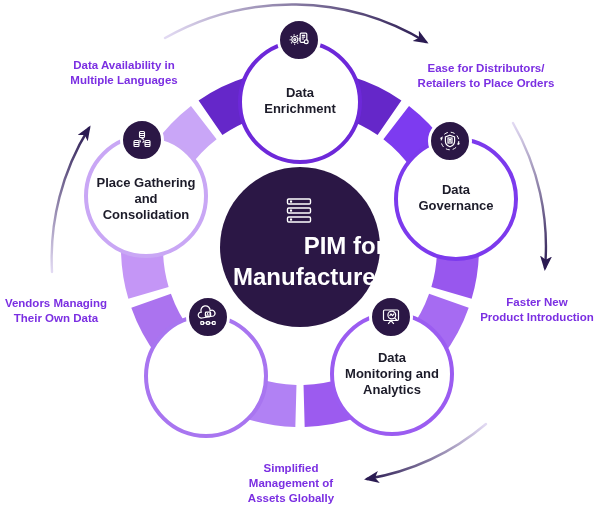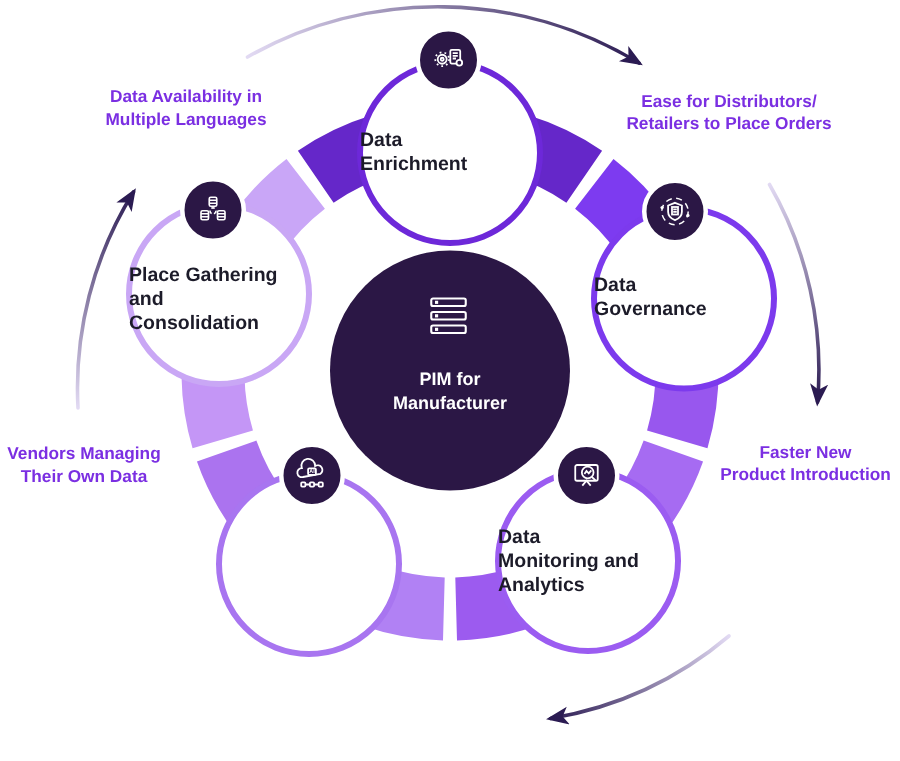--- a/index.html
+++ b/index.html
@@ -3,31 +3,31 @@
 <meta charset="utf-8">
 <style>
   html,body{margin:0;padding:0;background:#fff;}
   .stage{
     position:relative;width:600px;height:507px;overflow:hidden;background:#fff;
     font-family:"Liberation Sans",sans-serif;
   }
   svg.layer{position:absolute;left:0;top:0;}
   .node-label{
     position:absolute;transform:translate(-50%,-50%);
-    font-weight:bold;font-size:13px;line-height:1.22;
+    text-align:center;font-weight:bold;font-size:13px;line-height:1.22;
     color:#1C1B29;white-space:pre-line;width:120px;pointer-events:none;
   }
   .outer-label{
     position:absolute;transform:translate(-50%,-50%);
     text-align:center;font-weight:bold;font-size:11.5px;line-height:1.3;
     color:#7B2FE2;white-space:pre-line;width:180px;pointer-events:none;
   }
   .center-title{
     position:absolute;transform:translate(-50%,-50%);
-    text-align:center;font-weight:bold;font-size:12px;line-height:1.3;
+    text-align:right;font-weight:bold;font-size:24px;line-height:1.3;
     color:#FFFFFF;white-space:pre-line;width:170px;pointer-events:none;
   }
 </style>
 </head>
 <body>
 
 <div class="stage">
 
   <svg class="layer" width="600" height="507" viewBox="0 0 600 507">
     <defs>
@@ -160,16 +160,19 @@
   <div class="node-label" style="left:146px;top:199px">Place Gathering
 and
 Consolidation</div>
 
   <div class="outer-label" style="left:124px;top:73px">Data Availability in
 Multiple Languages</div>
   <div class="outer-label" style="left:486px;top:76px">Ease for Distributors/
 Retailers to Place Orders</div>
   <div class="outer-label" style="left:537px;top:310px">Faster New
 Product Introduction</div>
+  <div class="outer-label" style="left:291px;top:483px">Simplified
+Management of
+Assets Globally</div>
   <div class="outer-label" style="left:56px;top:311px">Vendors Managing
 Their Own Data</div>
 
 </div>
 
 </body></html>

